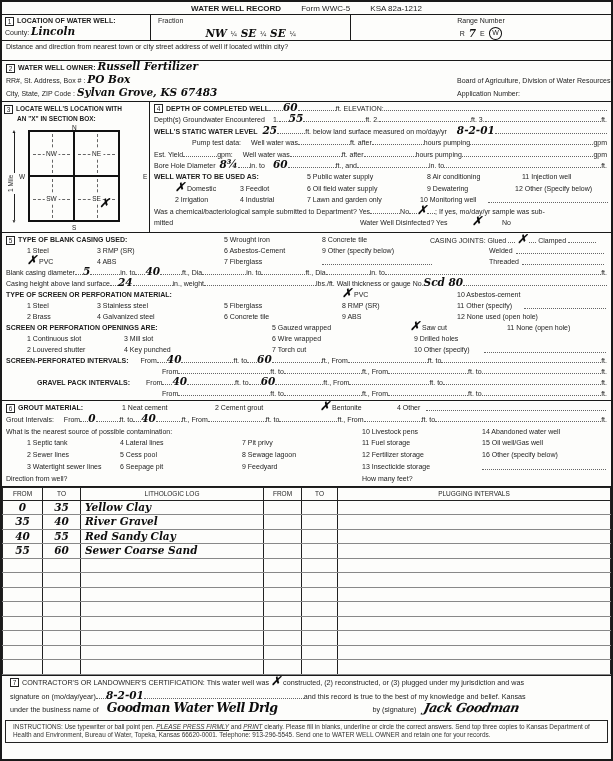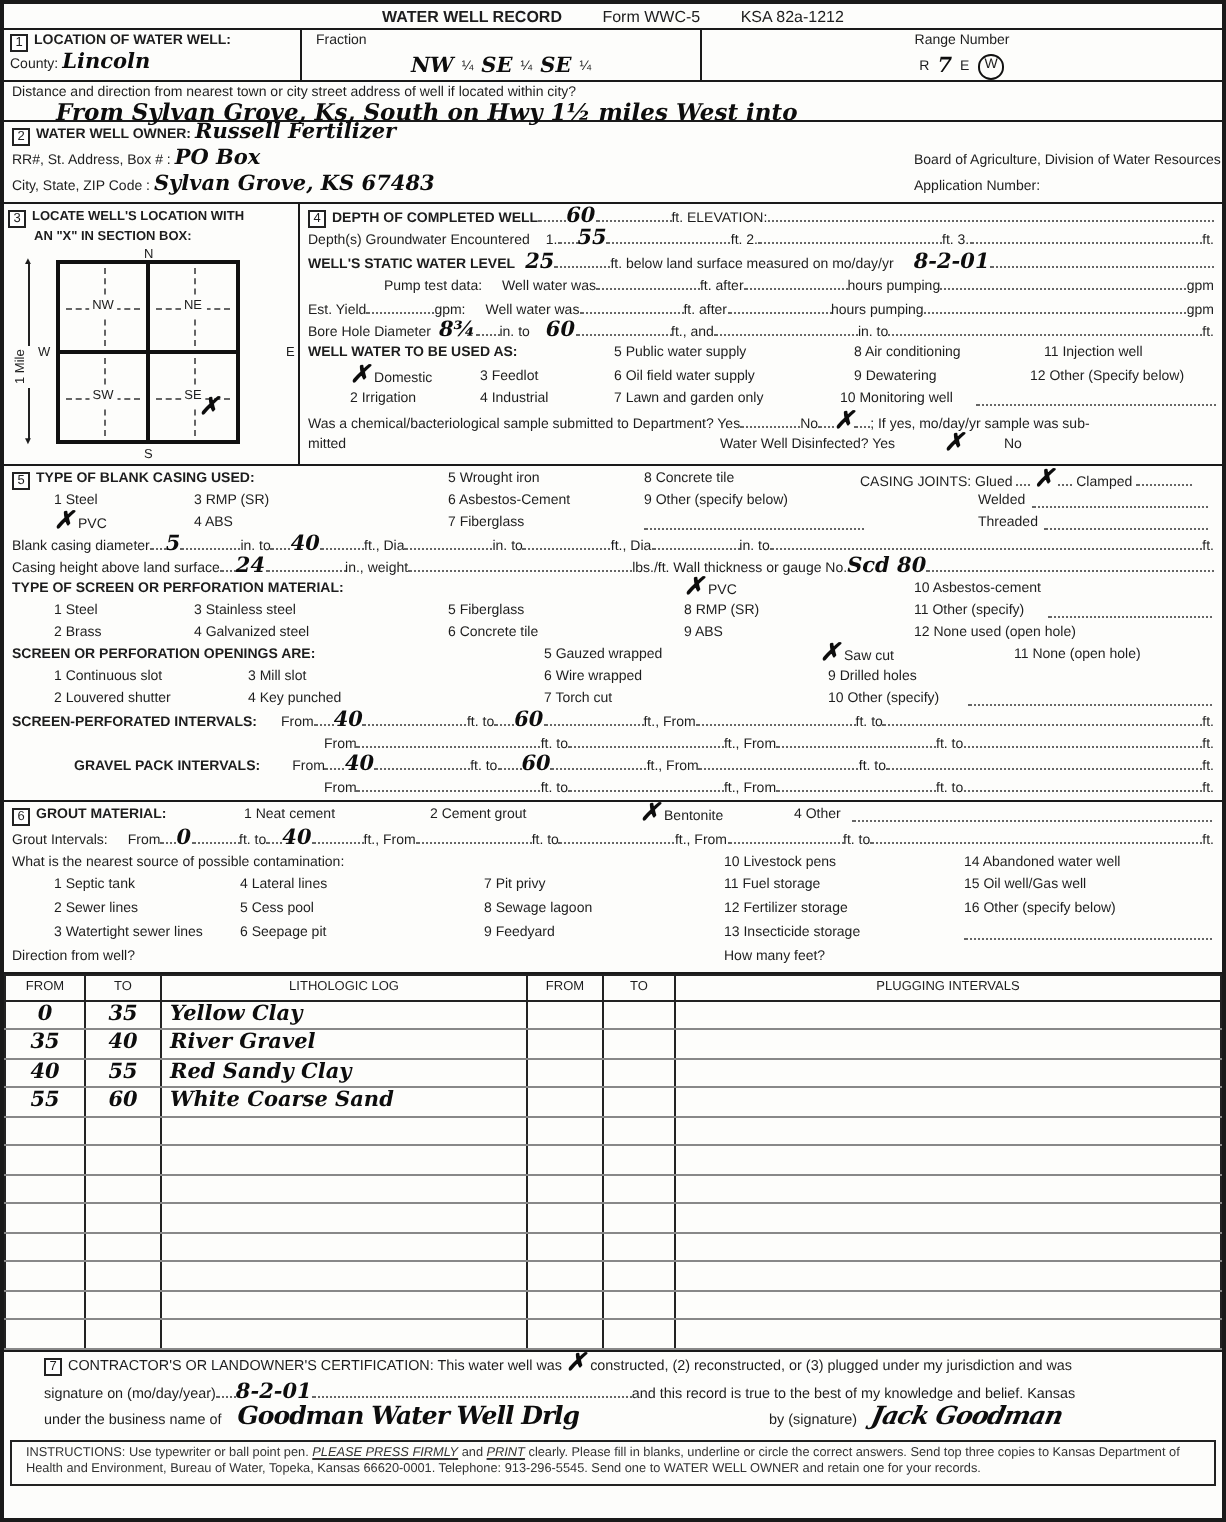--- a/index.html
+++ b/index.html
@@ -68,21 +68,21 @@
   #sec6 { border-bottom:1px solid #1a1a1a; padding:1px 0; }
   #sec6 .prow, #sec6 .fline { height:11.8px; }
 
   table#litho { width:100%; border-collapse:collapse; table-layout:fixed; }
   #litho th { border:1px solid #222; font-size:6.5px; font-weight:normal; height:13px; }
   #litho td { border-left:1px solid #222; border-right:1px solid #222; border-bottom:1px solid #888; height:14.5px; padding:0 4px; }
   #litho td.hw { font-size:10.5px; }
   #litho td:nth-child(1), #litho td:nth-child(2), #litho td:nth-child(4), #litho td:nth-child(5) { text-align:center; }
   #litho td:nth-child(3) { text-align:left; }
 
-  #cert { border-top:1.5px solid #1a1a1a; padding:2px 4px 1px 20px; font-size:7.2px; }
+  #cert { border-top:1.5px solid #1a1a1a; padding:2px 4px 1px 8px; font-size:7.2px; }
   #cert .fline { height:12px; padding:0; }
   #instructions { margin:2px 3px; border:1px solid #222; padding:2px 7px; font-size:6.4px; line-height:8.5px; color:#333; }
   #instructions u { text-decoration:underline; font-style:italic; }
 </style>
 </head>
 <body>
 
 <div id="form">
 
   <div id="titlebar">
@@ -113,21 +113,20 @@
           <span>R</span>
           <span class="hw">7</span>
           <span>E</span>
           <span class="circled">W</span>
         </div>
     </div>
   </div>
 
   <div id="distance">
     <div>Distance and direction from nearest town or city street address of well if located within city?</div>
-    <div><span class="hw">From Sylvan Grove, Ks, South on Hwy  1½  miles West into</span></div>
   </div>
 
   <div id="ownerblk">
     <div class="ln"><span class="sb">2</span><span class="bold">WATER WELL OWNER:</span> <span class="hw">Russell Fertilizer</span></div>
     <div class="ln"><span>RR#, St. Address, Box #  :</span> <span class="hw">PO Box</span></div>
     <div class="ln"><span>City, State, ZIP Code      :</span> <span class="hw">Sylvan Grove, KS 67483</span></div>
     <div class="right" style="top:15px">Board of Agriculture, Division of Water Resources</div>
     <div class="right" style="top:28px">Application Number:</div>
   </div>
 
@@ -528,21 +527,21 @@
           <td class="hw">40</td>
           <td class="hw">55</td>
           <td class="hw">Red Sandy Clay</td>
           <td></td>
           <td></td>
           <td></td>
         </tr>
         <tr>
           <td class="hw">55</td>
           <td class="hw">60</td>
-          <td class="hw">White Coarse Sand</td>
+          <td class="hw">Sewer Coarse Sand</td>
           <td></td>
           <td></td>
           <td></td>
         </tr>
         <tr>
           <td></td>
           <td></td>
           <td></td>
           <td></td>
           <td></td>

